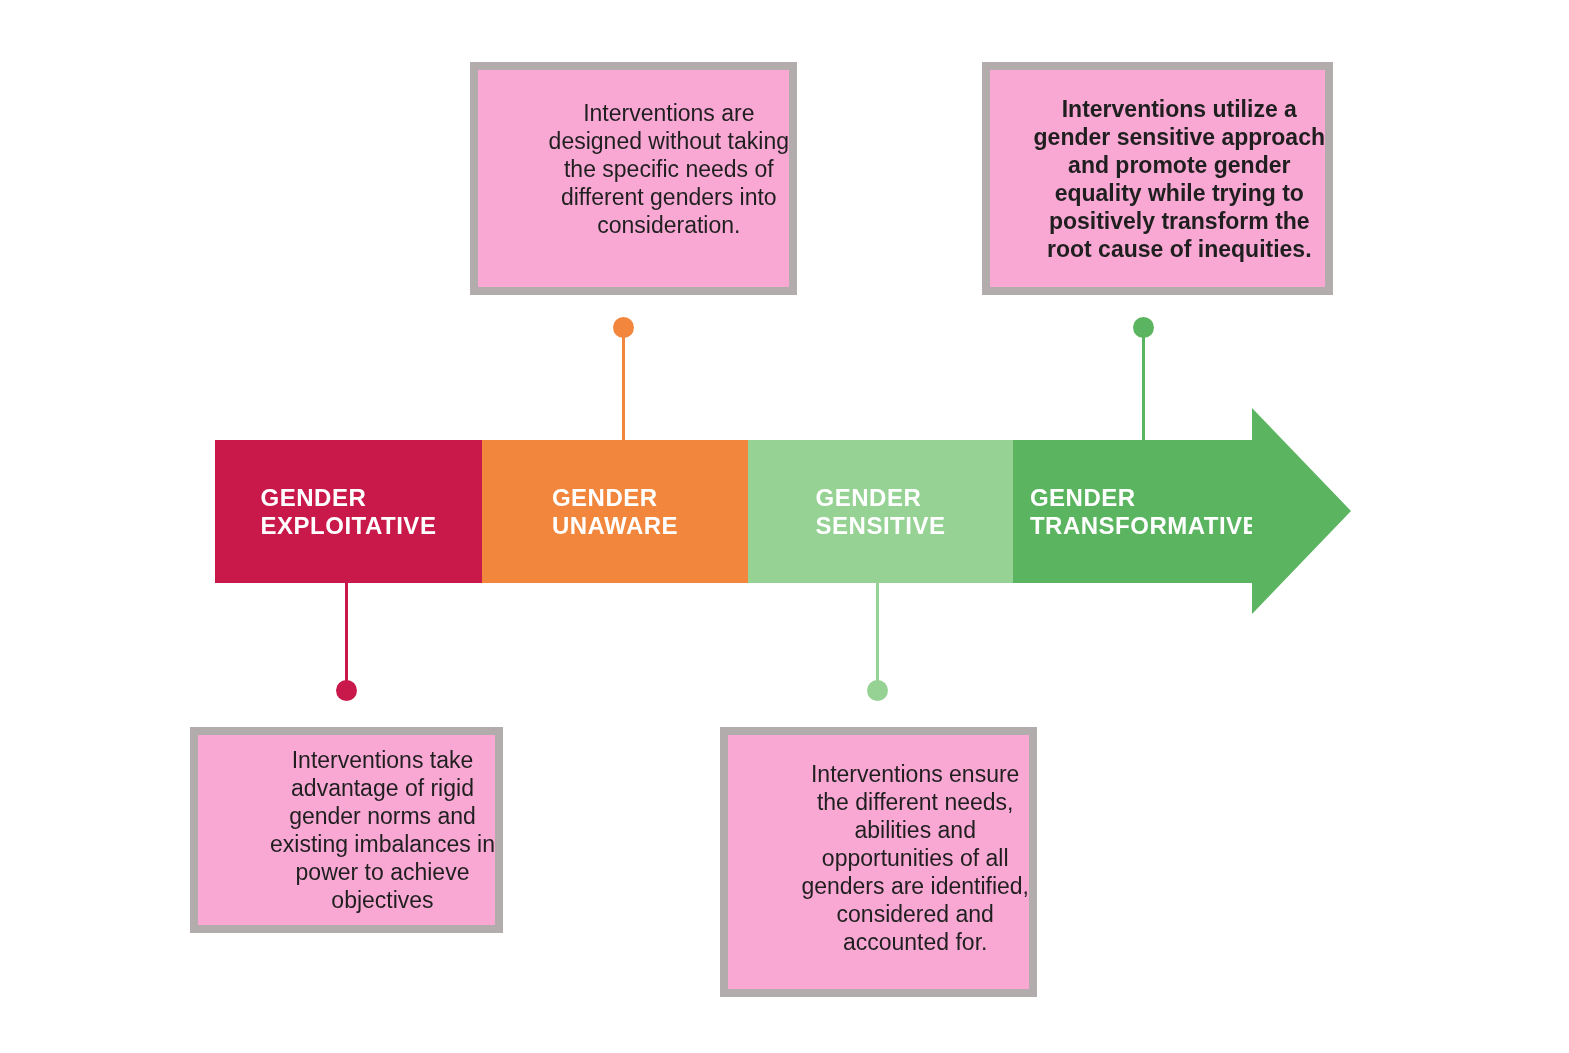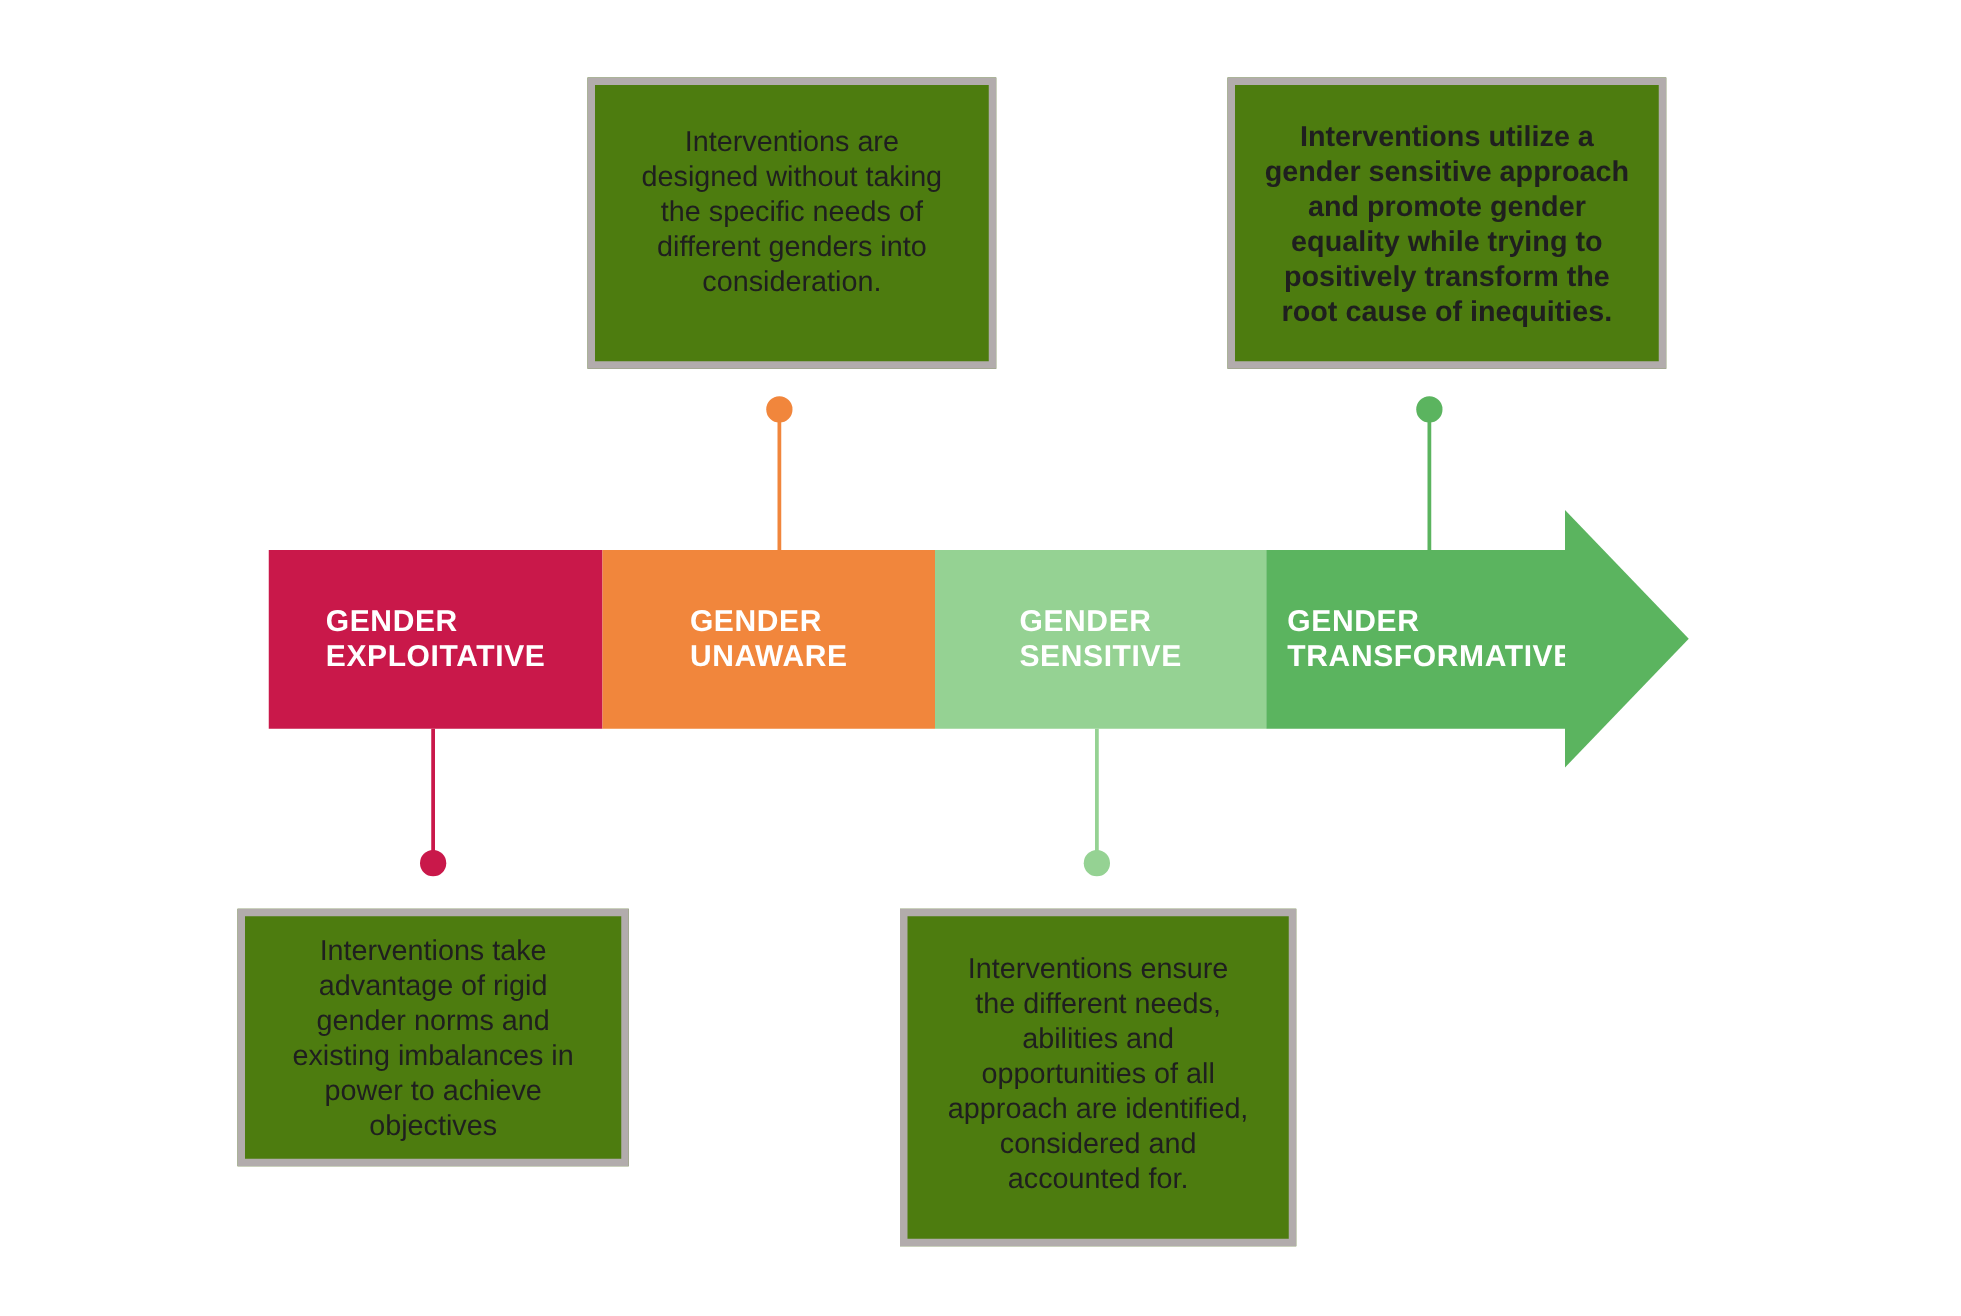--- a/index.html
+++ b/index.html
@@ -13,25 +13,25 @@
     width: 1569px;
     height: 1053px;
     background: #ffffff;
     overflow: hidden;
   }
 
   
   .callout {
     position: absolute;
     box-sizing: border-box;
-    border: 6px solid #404040;
-    background: #4d7c0f;
+    border: 8px solid #404040;
+    background: #f9a8d4;
     display: flex;
     align-items: center;
-    justify-content: center;
+    justify-content: flex-end;
     text-align: center;
   }
   .callout p {
     margin: 0;
     font-size: 23px;
     line-height: 28px;
     color: #1F1F1F;
     white-space: pre-line;
   }
   .callout.unaware        { left: 470px; top: 62px;  width: 327px; height: 233px; padding-bottom: 20px; }
@@ -125,21 +125,21 @@
 existing imbalances in
 power to achieve
 objectives</p>
   </div>
 
   <div class="callout sensitive" style="border-color: rgb(178, 172, 172);">
     <p style="color: rgb(31, 31, 31);">Interventions ensure
 the different needs,
 abilities and
 opportunities of all
-approach are identified,
+genders are identified,
 considered and
 accounted for.</p>
   </div>
 
   <div class="vline unaware" style="background-color: rgb(241, 134, 60);"></div>
   <div class="vline transformative" style="background-color: rgb(91, 180, 95);"></div>
   <div class="vline exploitative" style="background-color: rgb(201, 24, 74);"></div>
   <div class="vline sensitive" style="background-color: rgb(149, 210, 147);"></div>
 
   <div class="dot unaware" style="background-color: rgb(241, 134, 60);"></div>

